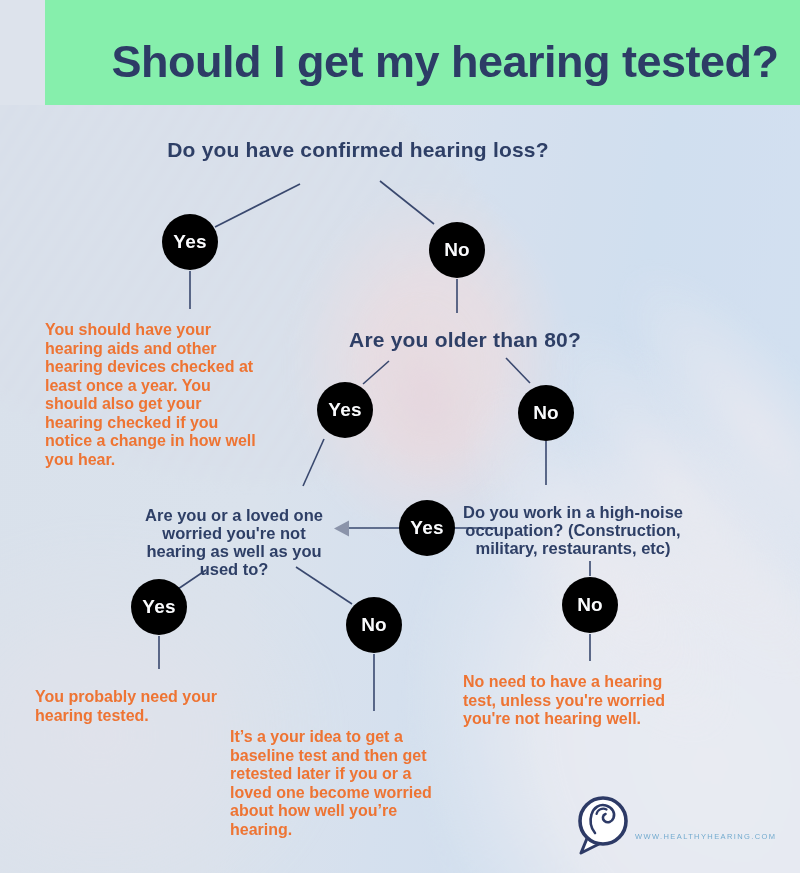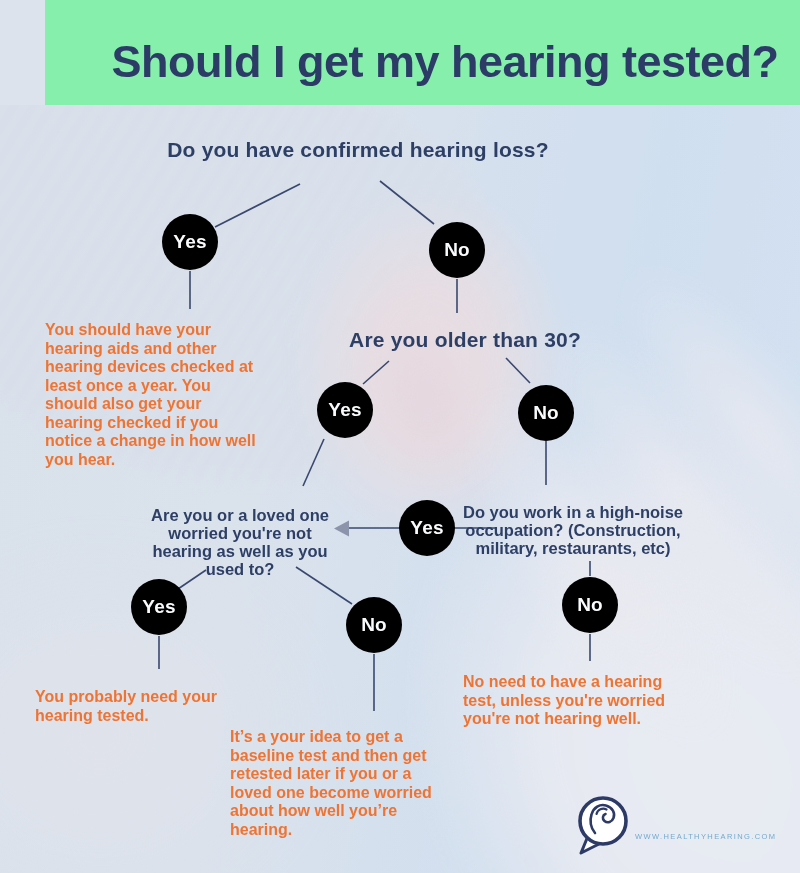--- a/index.html
+++ b/index.html
@@ -125,25 +125,25 @@
     <line x1="296" y1="567" x2="352" y2="604"></line>
     <line x1="159" y1="636" x2="159" y2="669"></line>
     <line x1="374" y1="654" x2="374" y2="711"></line>
     <line x1="590" y1="561" x2="590" y2="576"></line>
     <line x1="590" y1="634" x2="590" y2="661"></line>
   </g>
   <polygon points="349,520.5 349,536.5 334,528.5" fill="#8b94aa"></polygon>
 </svg>
 
 <div class="q big" style="left:358px;top:138px;width:460px;">Do you have confirmed hearing loss?</div>
-<div class="q big" style="left:465px;top:328px;width:300px;">Are you older than 30?</div>
+<div class="q big" style="left:465px;top:328px;width:300px;">Are you older than 80?</div>
 <div class="q small" style="left:573px;top:503px;width:240px;">Do you work in a high-noise
 occupation? (Construction,
 military, restaurants, etc)</div>
-<div class="q small" style="left:240px;top:506px;width:210px;">Are you or a loved one
+<div class="q small" style="left:234px;top:506px;width:210px;">Are you or a loved one
 worried you're not
 hearing as well as you
 used to?</div>
 
 <div class="node" style="left:162px;top:214px;">Yes</div>
 <div class="node" style="left:429px;top:222px;">No</div>
 <div class="node" style="left:317px;top:382px;">Yes</div>
 <div class="node" style="left:518px;top:385px;">No</div>
 <div class="node" style="left:399px;top:500px;">Yes</div>
 <div class="node" style="left:131px;top:579px;">Yes</div>

